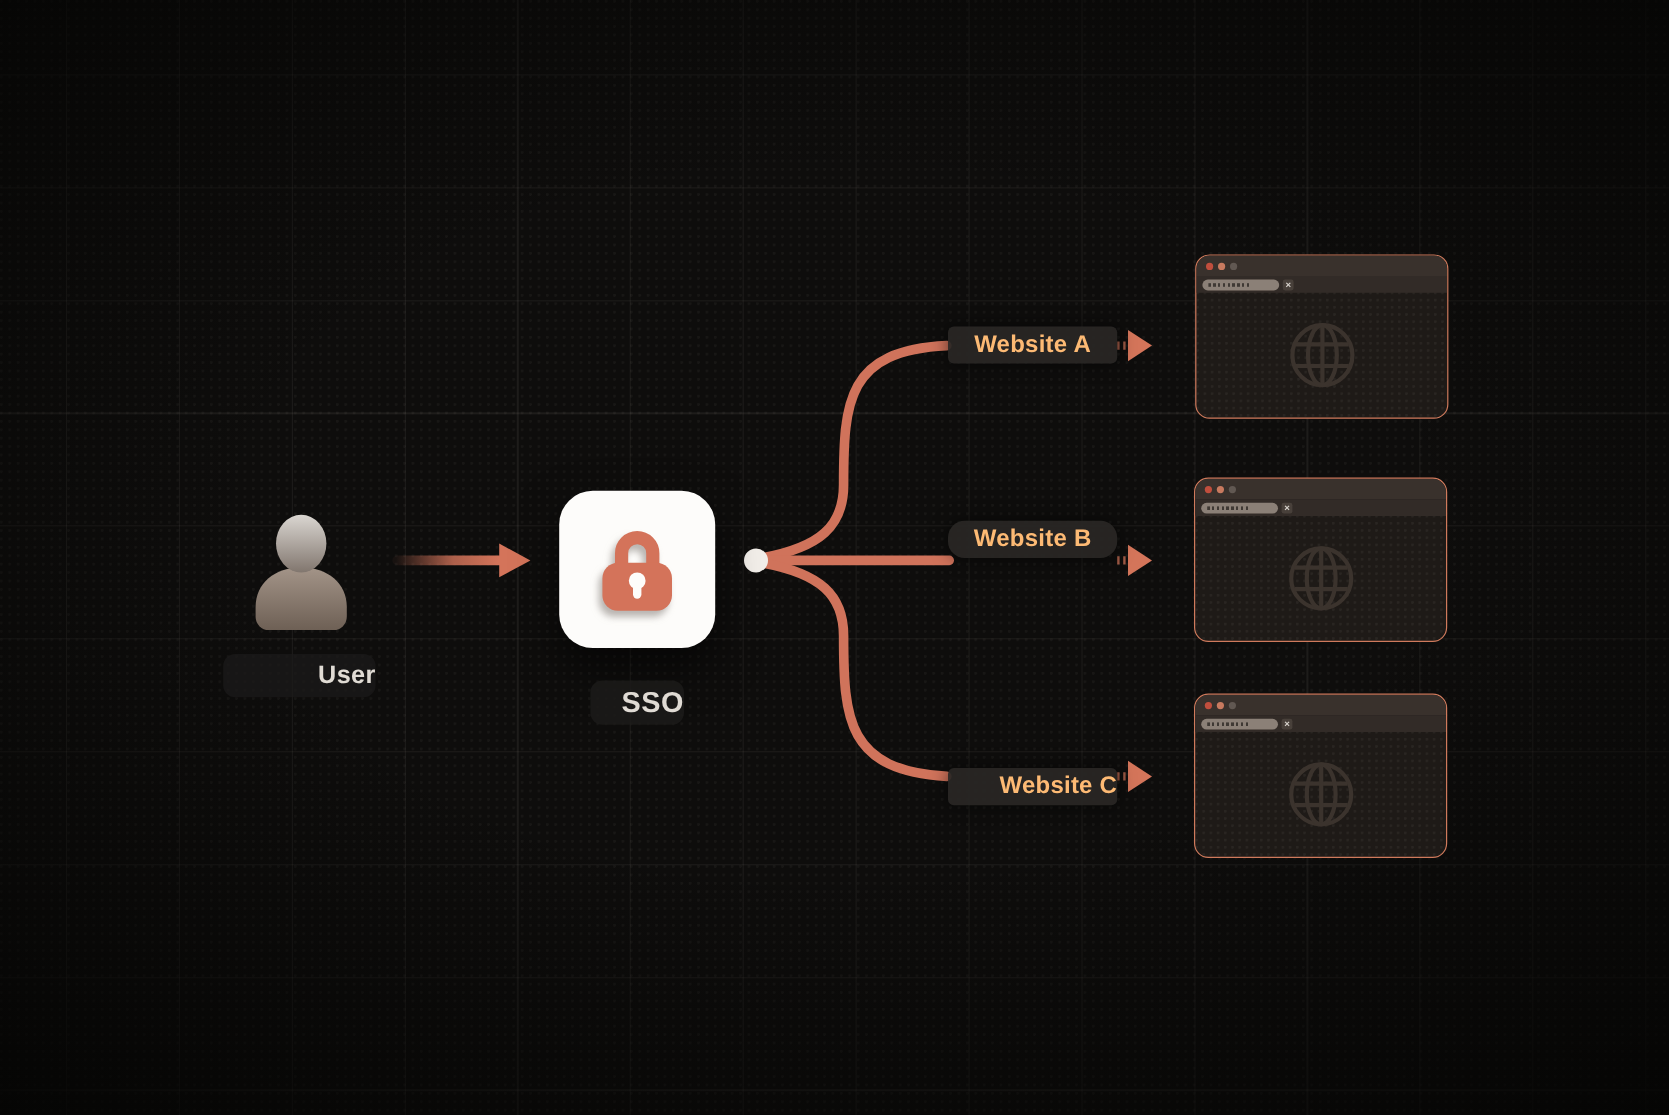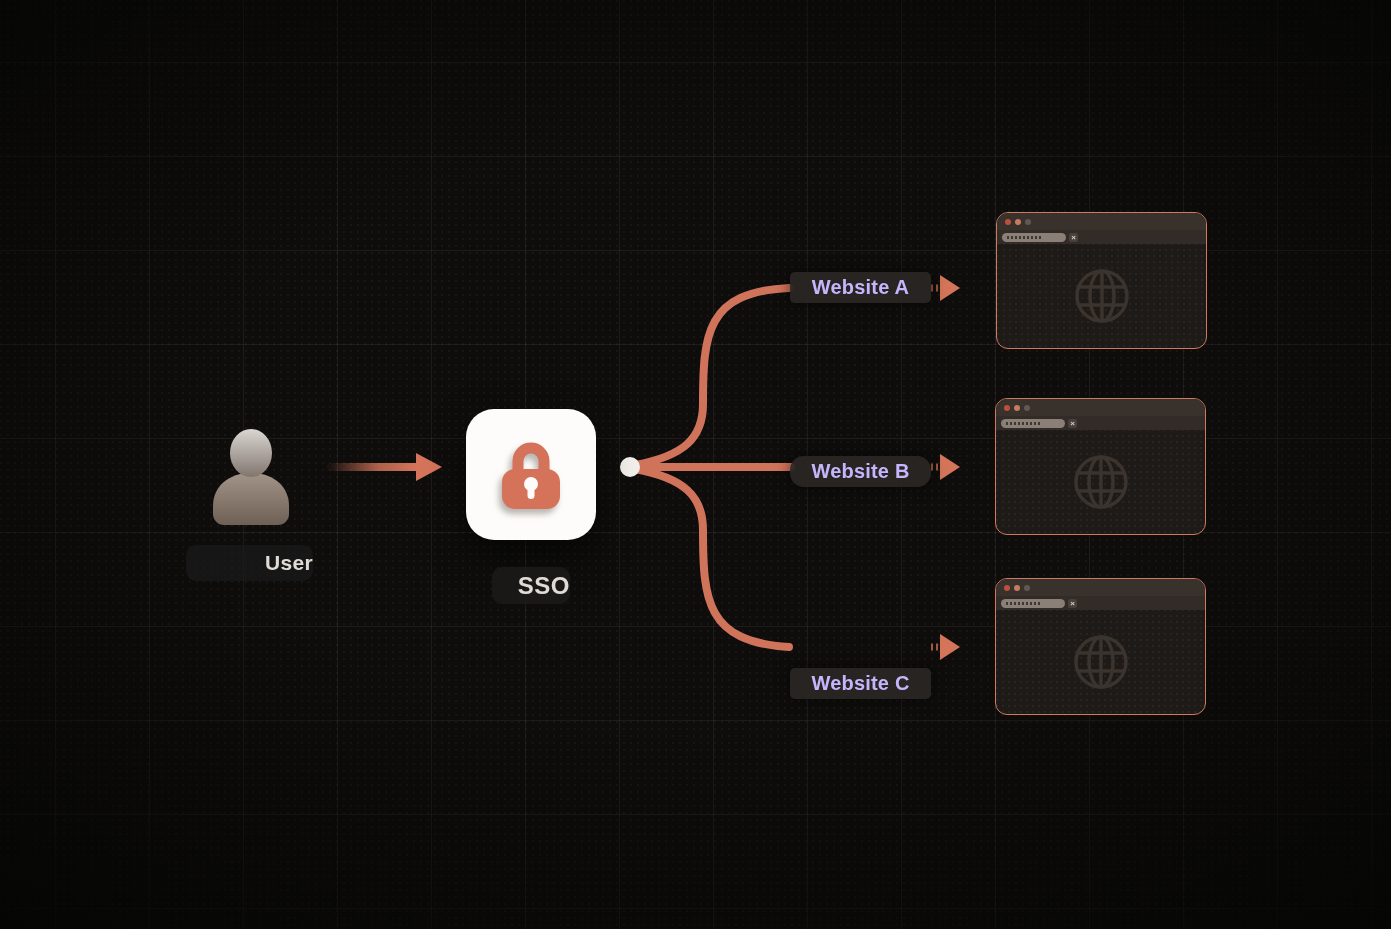--- a/index.html
+++ b/index.html
@@ -40,24 +40,24 @@
     background:#fdfcfa;border-radius:28px;
     display:flex;align-items:center;justify-content:center;
     box-shadow:0 16px 36px rgba(0,0,0,0.55);
   }
   .lock-svg{filter:drop-shadow(-3px 5px 3px rgba(128,121,114,0.55));}
 
   
   .site-label{
     position:absolute;left:790px;width:141px;height:31px;line-height:31px;
     text-align:center;font-size:20px;font-weight:700;letter-spacing:.2px;
-    color:#c4b5fd;background:rgba(41,39,37,0.93);border-radius:5px;
+    color:#fdba74;background:rgba(41,39,37,0.93);border-radius:5px;
     box-shadow:0 0 14px rgba(0,0,0,0.55);
   }
-  .site-a{top:272px;} .site-b{top:456px;border-radius:14px;} .site-c{top:668px;}
+  .site-a{top:272px;} .site-b{top:434px;border-radius:14px;} .site-c{top:640px;text-align:right;}
 
   
   .browser-window{
     position:absolute;width:211px;height:137px;box-sizing:border-box;
     border:1.5px solid #cf7a5c;border-radius:12px;overflow:hidden;
     background:#1e1a17;
     background-image:radial-gradient(circle at 1px 1px, rgba(220,210,200,0.06) 1px, transparent 1.4px);
     background-size:6px 6px;
   }
   .win-a{left:996px;top:212px;} .win-b{left:995px;top:398px;} .win-c{left:995px;top:578px;}

